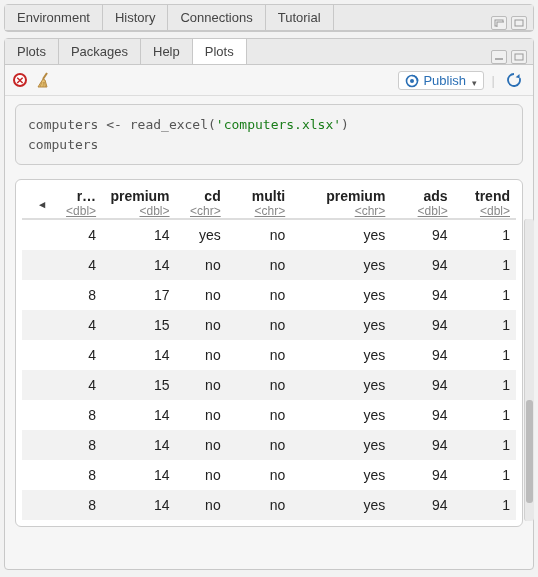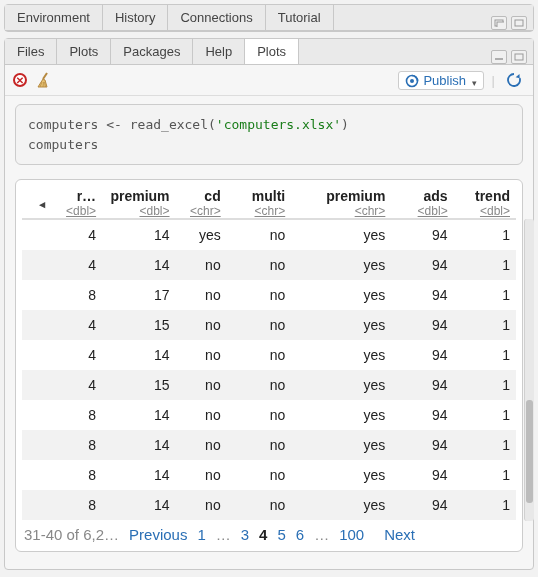--- a/index.html
+++ b/index.html
@@ -186,21 +186,20 @@
         <svg width="10" height="8">
             <rect x="1" y="1" width="8" height="6" fill="none" stroke="#999" stroke-width="1"></rect>
           </svg>
       </div>
     </div>
   </div>
 </div>
 
 <div class="pane lower-wrap">
   <div class="tabstrip">
-    <div class="tab">Files</div>
     <div class="tab">Plots</div>
     <div class="tab">Packages</div>
     <div class="tab">Help</div>
     <div class="tab active">Plots</div>
     <div class="tabstrip-spacer"></div>
     <div class="winbtns">
       <div class="winbtn">
         <svg width="10" height="8">
             <line x1="1" y1="6" x2="9" y2="6" stroke="#999" stroke-width="1.5"></line>
           </svg>
@@ -371,26 +370,20 @@
               <td>14</td>
               <td class="chrcol">no</td>
               <td class="chrcol">no</td>
               <td class="chrcol">yes</td>
               <td>94</td>
               <td>1</td>
             </tr>
           </tbody>
       </table>
 
-      <div class="pager">
-        <span class="info">31-40 of 6,2…</span>
-        <a>Previous</a>
-        <span id="pager-pages"><a style="margin-right: 10px;">1</a><span class="ellipsis" style="margin-right: 10px;">…</span><a style="margin-right: 10px;">3</a><a class="current" style="margin-right: 10px;">4</a><a style="margin-right: 10px;">5</a><a style="margin-right: 10px;">6</a><span class="ellipsis" style="margin-right: 10px;">…</span><a style="margin-right: 10px;">100</a></span>
-        <a>Next</a>
-      </div>
     </div>
 
   </div>
 
   <div class="side-scroll">
     <div class="side-thumb"></div>
   </div>
 </div>
 
 </body></html>

